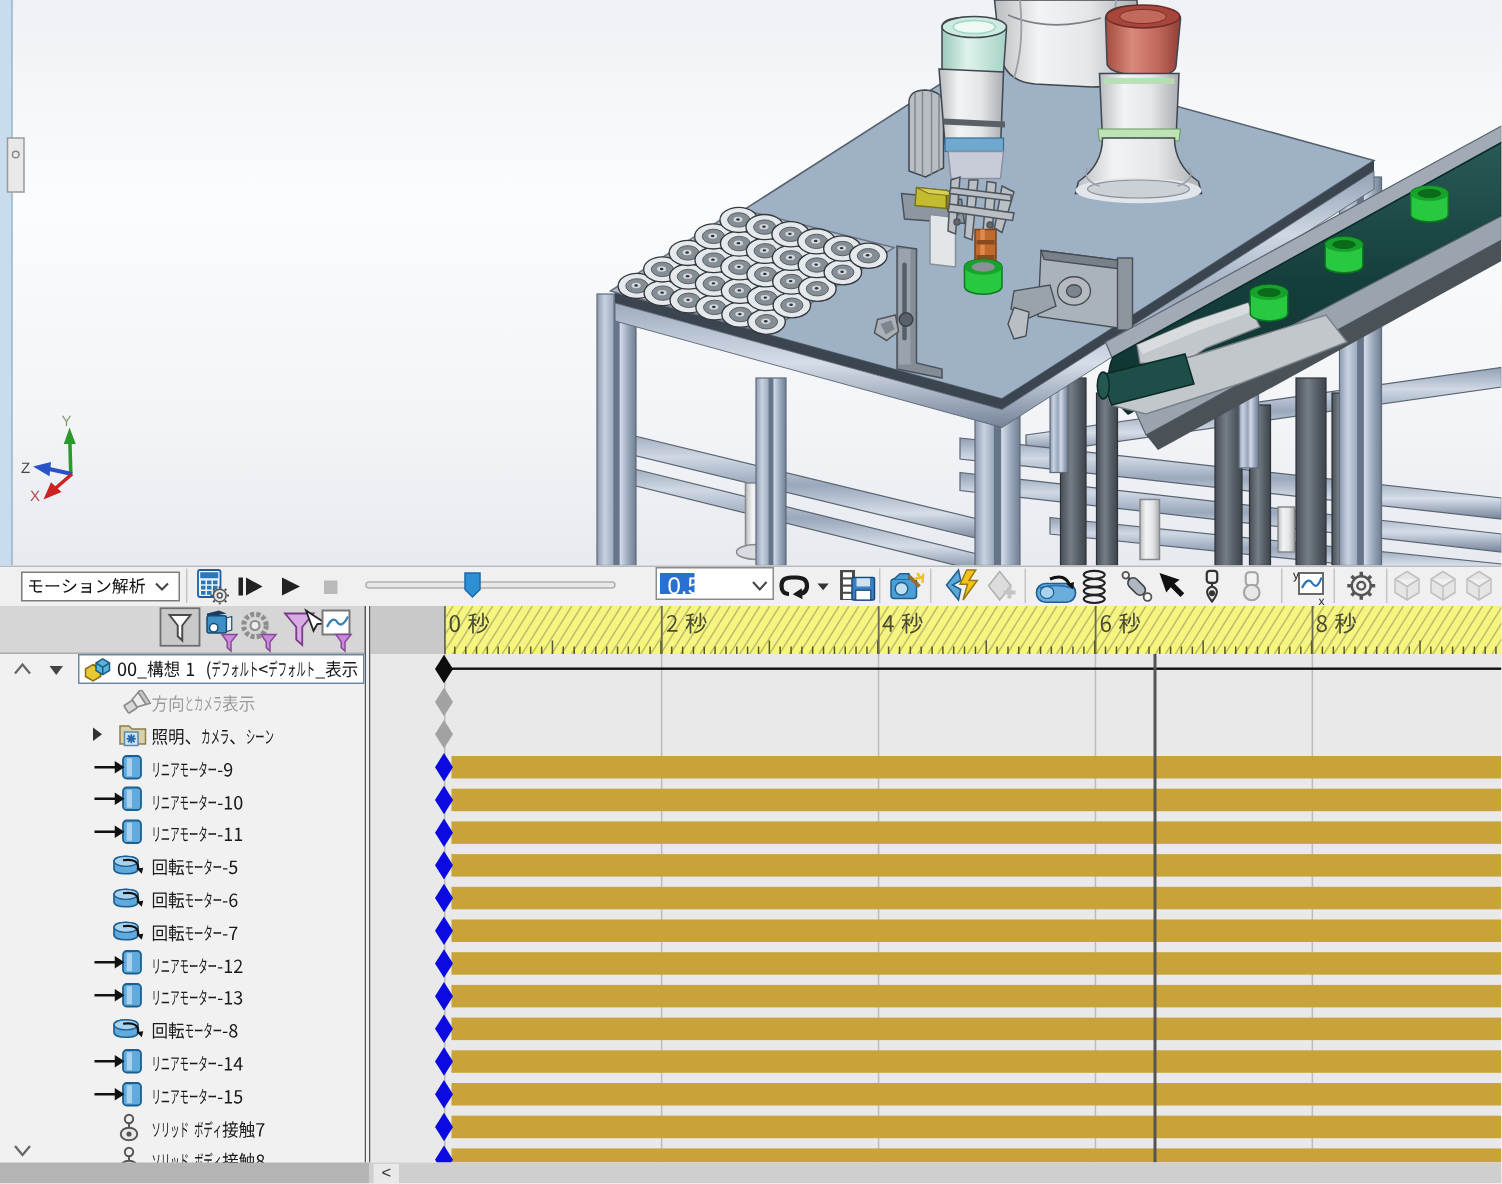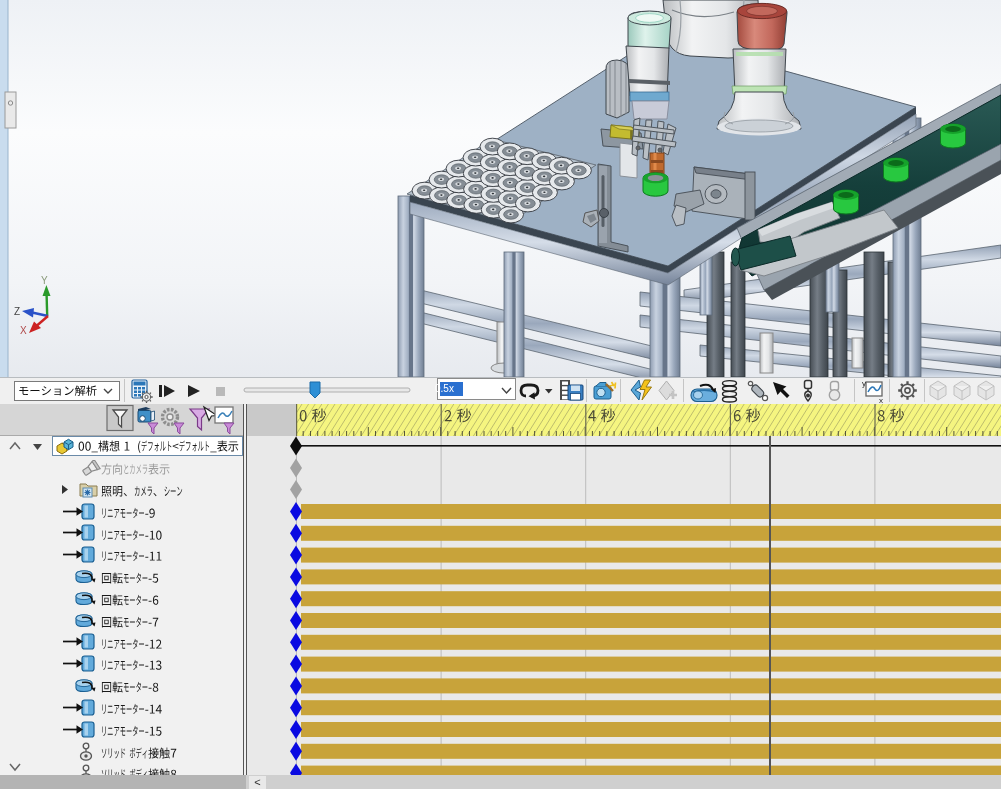--- a/index.html
+++ b/index.html
@@ -487,21 +487,21 @@
 <g transform="translate(60,6)">
         <path d="M0 0 L12 6 L0 12 Z" fill="#222"></path>
       </g>
 <rect x="88" y="8" width="9" height="9" fill="#b9b9b9"></rect>
 
 <rect x="116" y="9" width="166" height="4" rx="2" fill="#e8e8e8" stroke="#b0b0b0" stroke-width="1"></rect>
 <path d="M182 3 h10 v11 l-5 5 -5 -5 Z" fill="#2e8fd5" stroke="#1a6aa8"></path>
 </svg>
 <div class="abs" style="left:437px;top:378px;width:79px;height:22px;background:#fff;border:1px solid #8a8a8a"></div>
 <div class="abs" style="left:440px;top:382px;width:23px;height:14px;background:#2a70d0"></div>
-<div class="abs" style="left:435px;top:383px;font-size:10px;color:#fff">0.5x</div>
+<div class="abs" style="left:445px;top:383px;font-size:16px;color:#fff">0.5x</div>
 <svg class="abs" style="left:501px;top:387px" width="11" height="8">
       <path d="M1 1 L5.5 6 L10 1" stroke="#444" stroke-width="1.4" fill="none"></path>
     </svg>
 <svg class="abs" style="left:518px;top:378px" width="483" height="26" viewBox="0 0 483 26">
 
 <g fill="none" stroke="#1a1a1a">
  <path d="M8 18 Q3 18 3 12.5 Q3 7 9.5 7 L13 7 Q20 7 20 12.5 Q20 18 13.5 18" stroke-width="2.8"></path>
  <path d="M17 21.5 l-6.5 -3.3 6 -4 Z" fill="#1a1a1a" stroke="none"></path>
 </g>
 <path d="M27 11 l7.5 0 -3.75 4.5 Z" fill="#333"></path>

